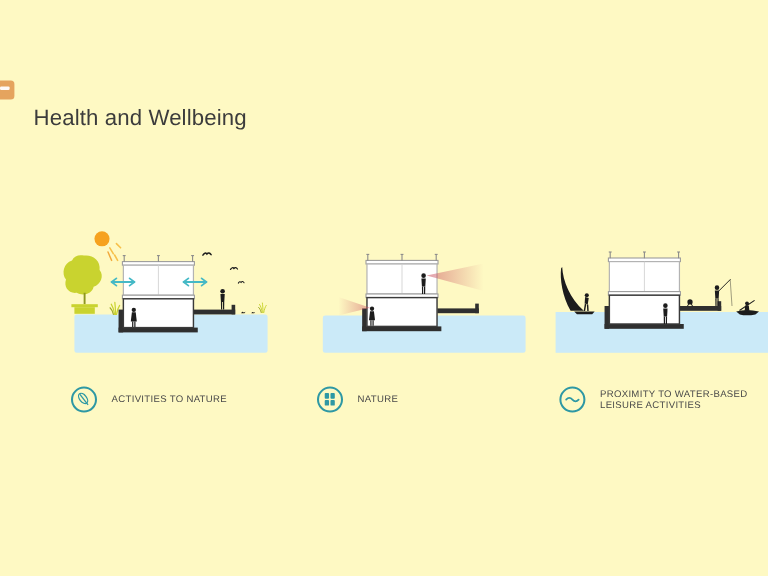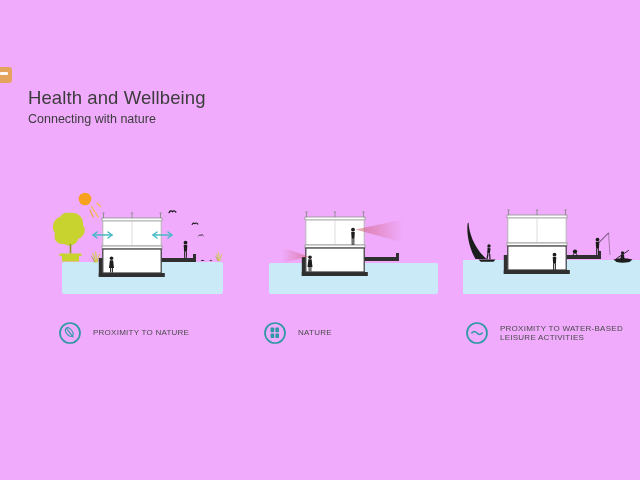--- a/index.html
+++ b/index.html
@@ -1,17 +1,17 @@
 <!DOCTYPE html>
 <html style="--accent-teal: #2E98A4; --arrow-teal: #45B9C6; --water-blue: #CBEAF8; --sun-orange: #F6A21F; --ray-yellow: #F7C04A; --tree-green: #C9D32F; --trunk-olive: #8D961F; --grass-olive: #9FA82A; --cone-pink: #C9505E; --silhouette: #1C1C1C; --structure-dark: #2F2F2F; --structure-gray: #9B9B9B; --title-gray: #3C3C3C; --label-gray: #4A4A4A; --corner-orange: #E5A45E;"><head>
 <meta charset="utf-8">
 <style>
   html,body{margin:0;padding:0;background:#fff;}
   .slide{
-    position:relative;width:640px;height:480px;background:#f0abfc;overflow:hidden;
+    position:relative;width:640px;height:480px;background:#fef9c3;overflow:hidden;
     font-family:"Liberation Sans",sans-serif;
   }
   .corner-icon{
     position:absolute;left:-5px;top:67px;width:17px;height:16px;
     background:var(--corner-orange,#E5A45E);border-radius:3px;
   }
   .corner-icon .glyph{
     position:absolute;left:5px;top:5px;width:8px;height:3px;background:#fff;border-radius:1px;opacity:.95;
   }
   .header{position:absolute;left:28px;top:87px;}
@@ -88,21 +88,20 @@
       </g>
     </defs>
   </svg>
 
   <div class="corner-icon">
     <div class="glyph"></div>
   </div>
 
   <div class="header">
     <h1>Health and Wellbeing</h1>
-    <p>Connecting with nature</p>
   </div>
 
   <svg id="d1" class="diagram" width="180" height="120" viewBox="0 0 180 120">
     <rect x="12" y="82" width="161" height="32" rx="2" style="fill:var(--water-blue)"></rect>
     <g>
       <circle cx="35" cy="19" r="6.3" style="fill:var(--sun-orange)"></circle>
       <g style="stroke:var(--ray-yellow);stroke-width:1.3;stroke-linecap:round">
         <line x1="41.5" y1="26.5" x2="44.5" y2="31.5"></line>
         <line x1="45.5" y1="32.5" x2="48" y2="37"></line>
         <line x1="47" y1="23" x2="50.5" y2="26.5"></line>
@@ -187,21 +186,21 @@
   </svg>
 
   <div id="row1" class="legend-row">
     <svg width="24" height="24" viewBox="0 0 24 24">
       <circle cx="12" cy="12" r="10" style="fill:none;stroke:var(--accent-teal);stroke-width:1.7"></circle>
       <g transform="rotate(-38 12 12)" style="stroke:var(--accent-teal);fill:none;stroke-width:1.1">
         <ellipse cx="12" cy="10.8" rx="2.9" ry="4.9"></ellipse>
         <line x1="12" y1="6.5" x2="12" y2="17.5"></line>
       </g>
     </svg>
-    <span class="legend-label">PROXIMITY TO NATURE</span>
+    <span class="legend-label">ACTIVITIES TO NATURE</span>
   </div>
 
   <div id="row2" class="legend-row">
     <svg width="24" height="24" viewBox="0 0 24 24">
       <circle cx="12" cy="12" r="10" style="fill:none;stroke:var(--accent-teal);stroke-width:1.7"></circle>
       <g style="fill:var(--accent-teal)">
         <rect x="7.6" y="6.6" width="3.6" height="4.6" rx="0.7"></rect>
         <rect x="12.4" y="6.6" width="3.6" height="4.6" rx="0.7"></rect>
         <rect x="7.6" y="12.4" width="3.6" height="4.6" rx="0.7"></rect>
         <rect x="12.4" y="12.4" width="3.6" height="4.6" rx="0.7"></rect>

